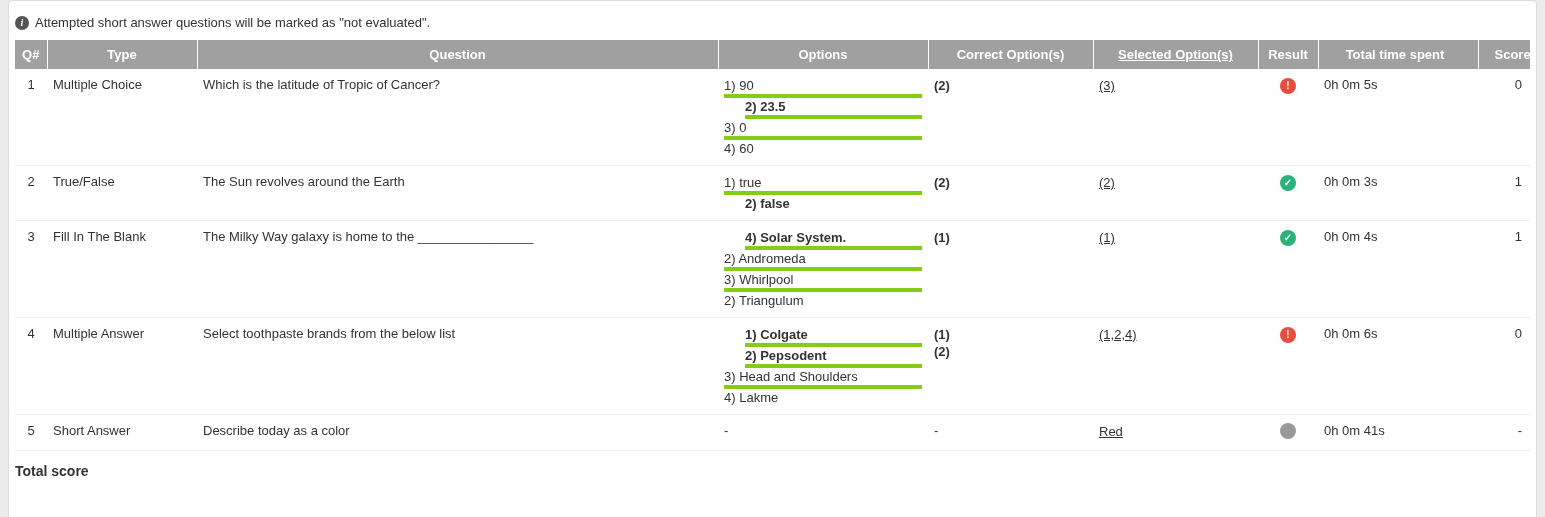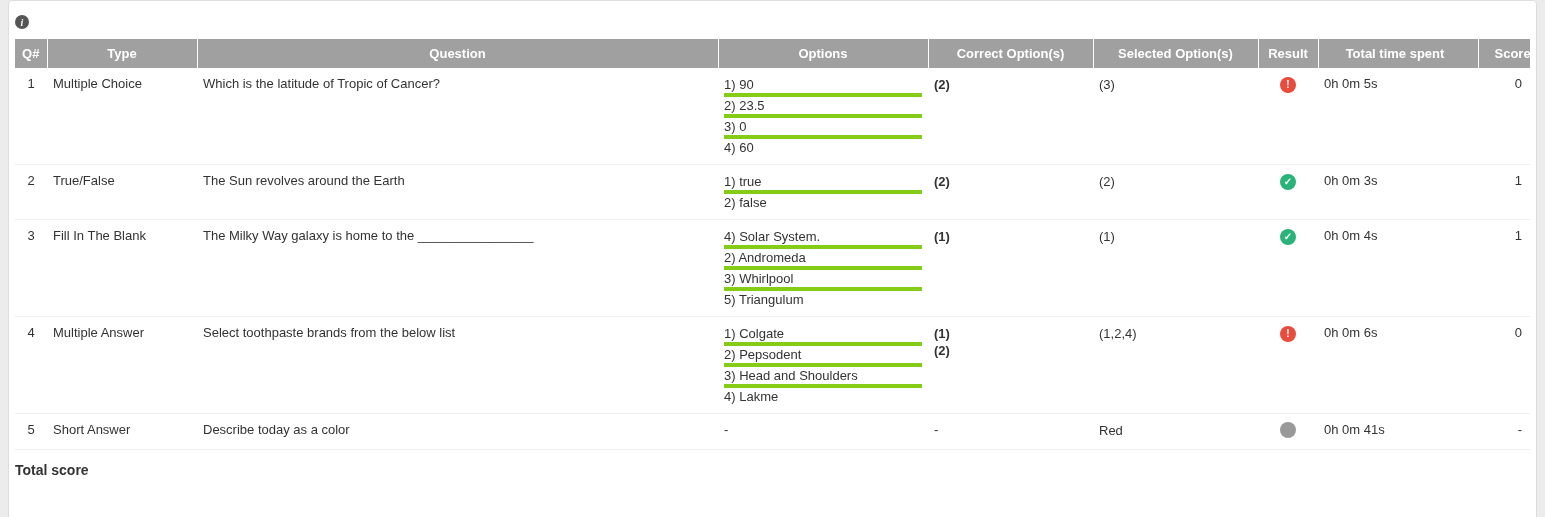--- a/index.html
+++ b/index.html
@@ -64,31 +64,31 @@
       padding: 8px 6px;
       vertical-align: top;
       font-size: 13px;
       border-bottom: 1px solid #eee;
     }
     .col-qnum { width: 32px; text-align: center; }
     .col-type { width: 150px; }
     .col-question { width: auto; }
     .col-options { width: 210px; }
     .col-correct { width: 165px; }
-    .col-selected { width: 165px; }
+    .col-selected { width: 165px; text-decoration: underline; }
     .col-result { width: 60px; text-align: center; }
     .col-time { width: 160px; text-align: left; padding-right: 12px !important; }
     .col-score { width: 52px; text-align: right; padding-right: 8px !important; }
     .options-list { list-style: none; padding: 0; margin: 0; }
     .options-list li {
       padding: 1px 0;
       border-bottom: 4px solid #84cc16;
     }
     .options-list li:last-child { border-bottom: none; }
-    .options-list li.bold { font-weight: normal; }
+    .options-list li.bold { font-weight: bold; margin-left: 21px; }
     .correct-list { font-weight: bold; }
     .correct-list div, .selected-list div { padding: 1px 0; }
     .result-icon {
       display: inline-flex;
       width: 16px;
       height: 16px;
       border-radius: 50%;
       align-items: center;
       justify-content: center;
       color: #fff;
@@ -109,20 +109,21 @@
       flex-direction: column;
     }
   </style>
 </head>
 <body>
 
 <div class="panel">
 
   <div class="notice">
     <span class="info-icon">i</span>
+    <span>Attempted short answer questions will be marked as "not evaluated".</span>
   </div>
 
 
   <table class="responses">
     <thead>
       <tr>
         <th class="col-qnum">Q#</th>
         <th class="col-type">Type</th>
         <th class="col-question">Question</th>
         <th class="col-options">Options</th>
@@ -186,21 +187,21 @@
         </tr>
         <tr>
           <td class="col-qnum">3</td>
           <td class="col-type">Fill In The Blank</td>
           <td class="col-question">The Milky Way galaxy is home to the ________________</td>
           <td class="col-options">
             <ul class="options-list">
               <li class="bold">4) Solar System.</li>
               <li>2) Andromeda</li>
               <li>3) Whirlpool</li>
-              <li>5) Triangulum</li>
+              <li>2) Triangulum</li>
             </ul>
           </td>
           <td class="col-correct">
             <div class="correct-list">
               <div>(1)</div>
             </div>
           </td>
           <td class="col-selected">
             <div class="selected-list">
               <div>(1)</div>

